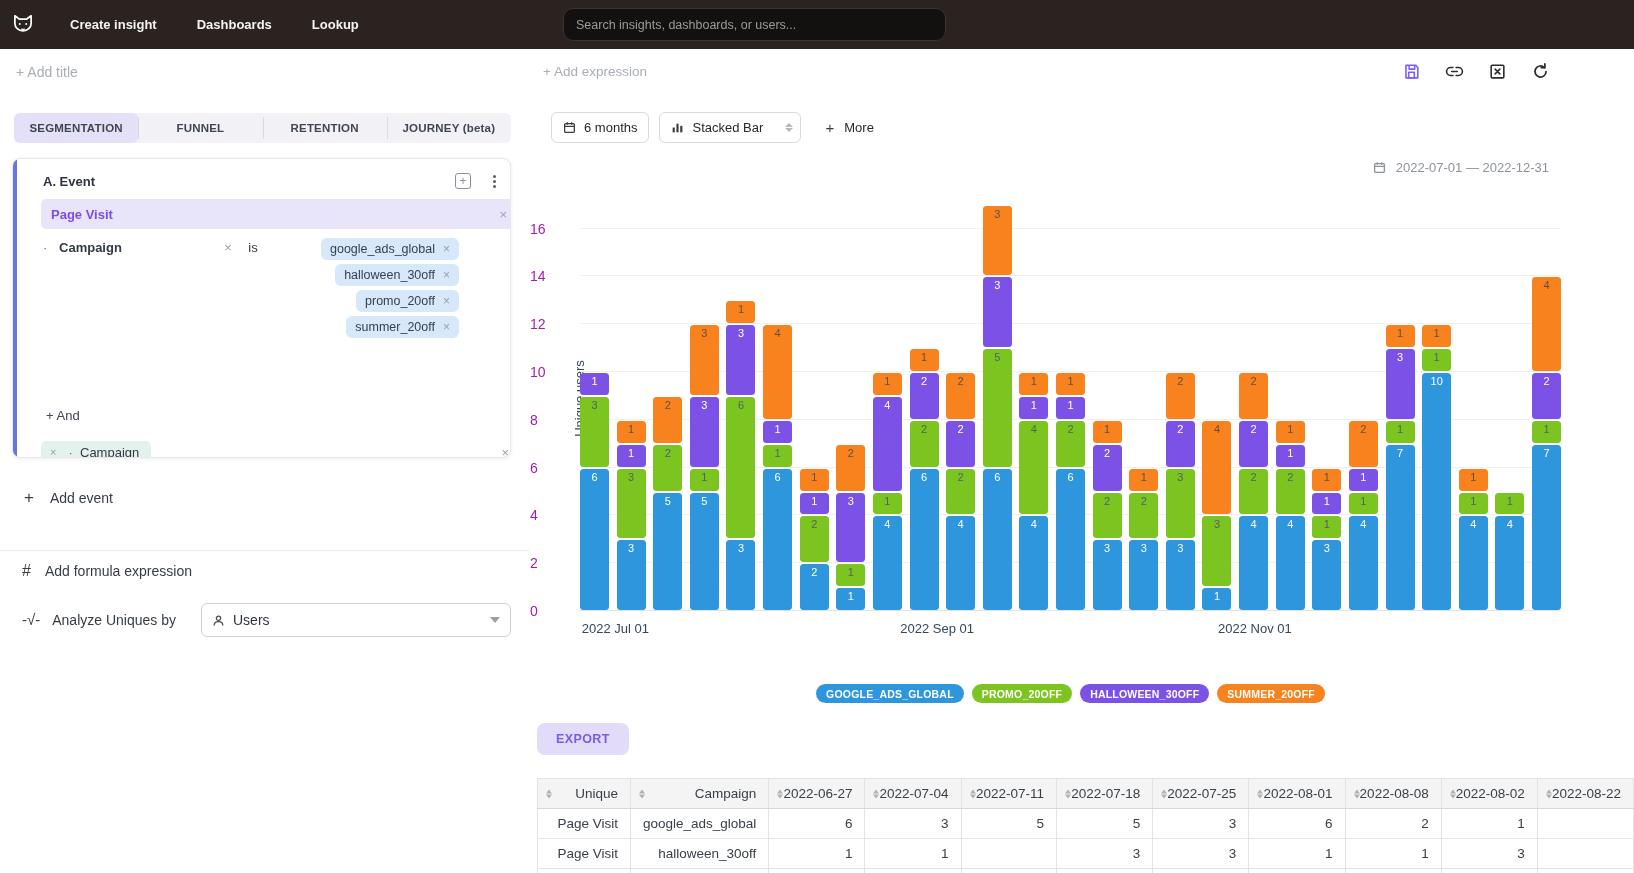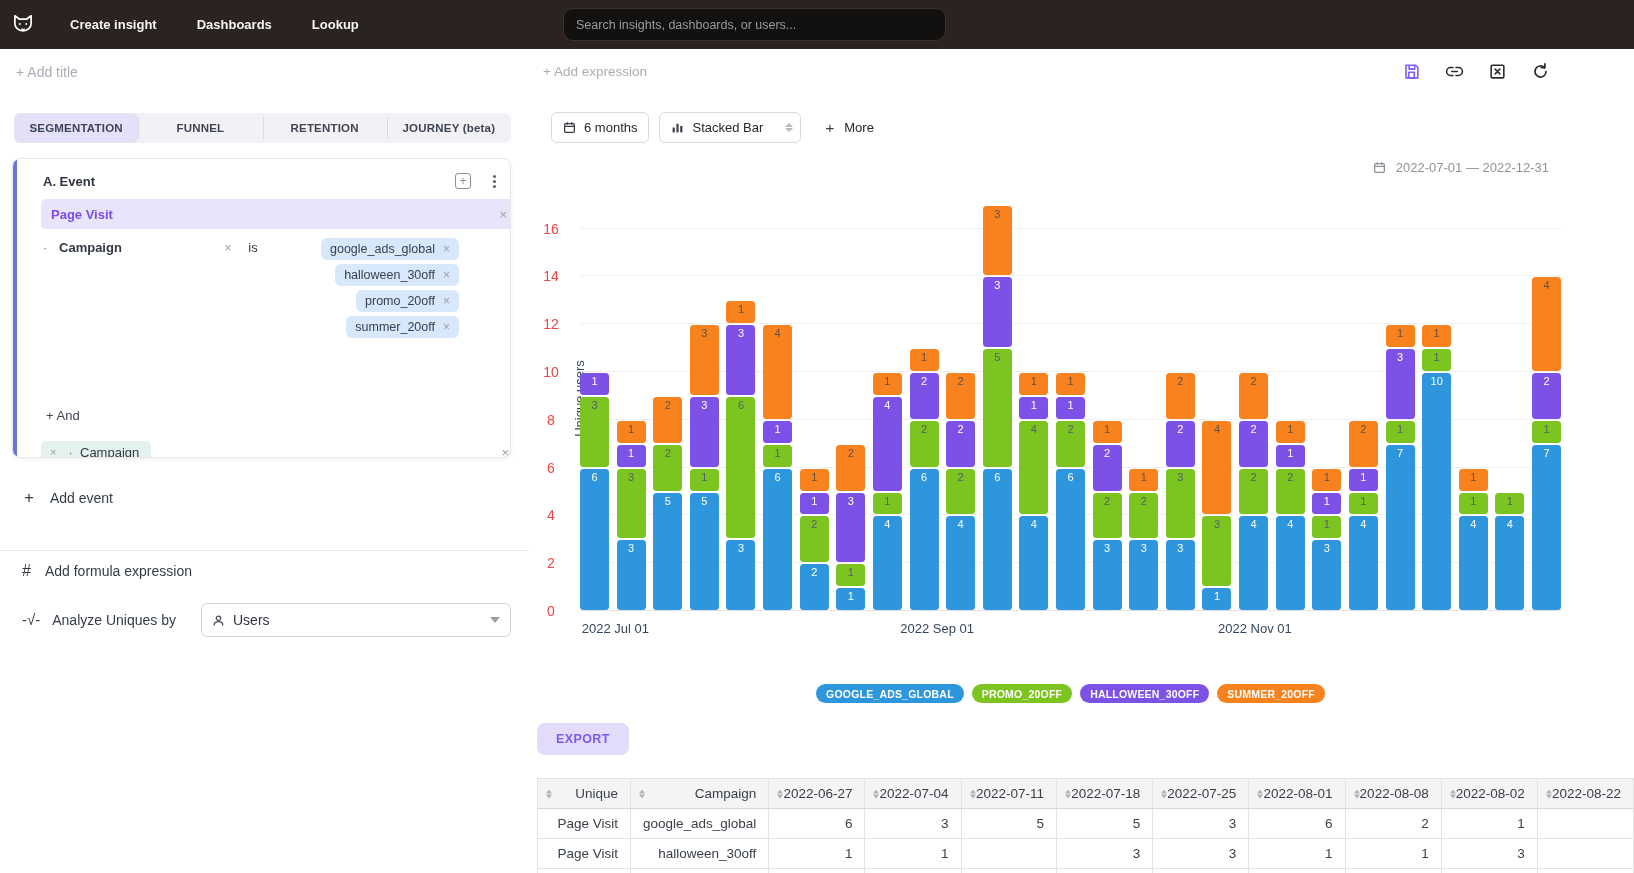--- a/index.html
+++ b/index.html
@@ -97,21 +97,21 @@
   .updown b { width:0; height:0; border-left:4px solid transparent; border-right:4px solid transparent; display:block; }
   .updown .u { border-bottom:4.5px solid #b6bac0; }
   .updown .d { border-top:4.5px solid #b6bac0; }
   .more-btn { display:flex; gap:10px; align-items:center; font-size:13px; color:#25282e; margin-left:14px; cursor:pointer; }
   .date-range { position:absolute; right:85px; top:64px; display:flex; gap:10px; align-items:center;
     color:#8e939b; font-size:13px; }
 
   .plot { position:absolute; left:50px; top:94px; width:981px; height:421px; }
   .gridline { position:absolute; left:0; right:0; height:1px; background:#f0f0f1; }
   .baseline { position:absolute; left:0; right:0; bottom:0; height:1px; background:#e3e3e6; }
-  .ytick { position:absolute; width:42px; text-align:center; font-size:14px; color:#ef4444; left:-50px; }
+  .ytick { position:absolute; width:42px; text-align:left; font-size:14px; color:#a21caf; left:-50px; }
   .ylabel { position:absolute; left:-39px; top:50%; transform:rotate(-90deg) translateX(13%); transform-origin:center;
     font-size:13px; color:#33475b; white-space:nowrap; }
   .bar { position:absolute; bottom:0; width:29px; }
   .seg { position:absolute; left:0; right:0; border-radius:3.5px; }
   .seg span { position:absolute; top:2px; left:0; right:0; text-align:center; font-size:11px; font-weight:400; }
   .xlabel { position:absolute; top:431px; transform:translateX(-50%); font-size:13px; color:#33475b; white-space:nowrap; }
 
   .legend { position:absolute; left:50px; top:588px; width:981px; display:flex; justify-content:center; gap:8px; }
   .lpill { border-radius:10px; padding:4px 10px 3px; color:#fff; font-size:10.5px; font-weight:700;
     letter-spacing:.2px; cursor:pointer; white-space:nowrap; }

